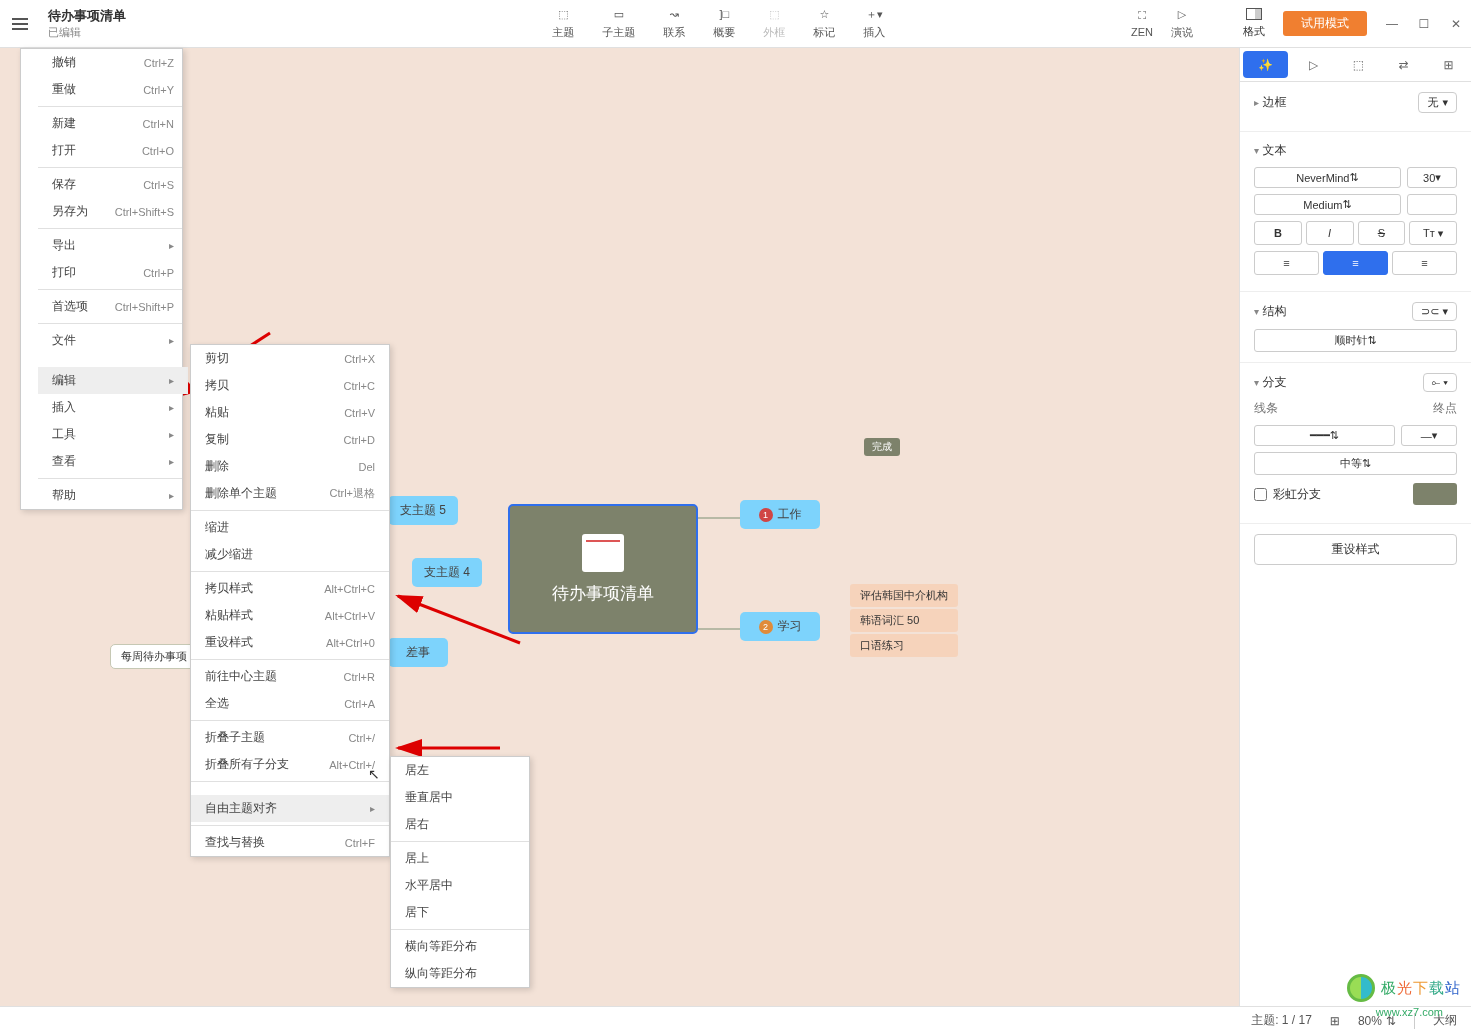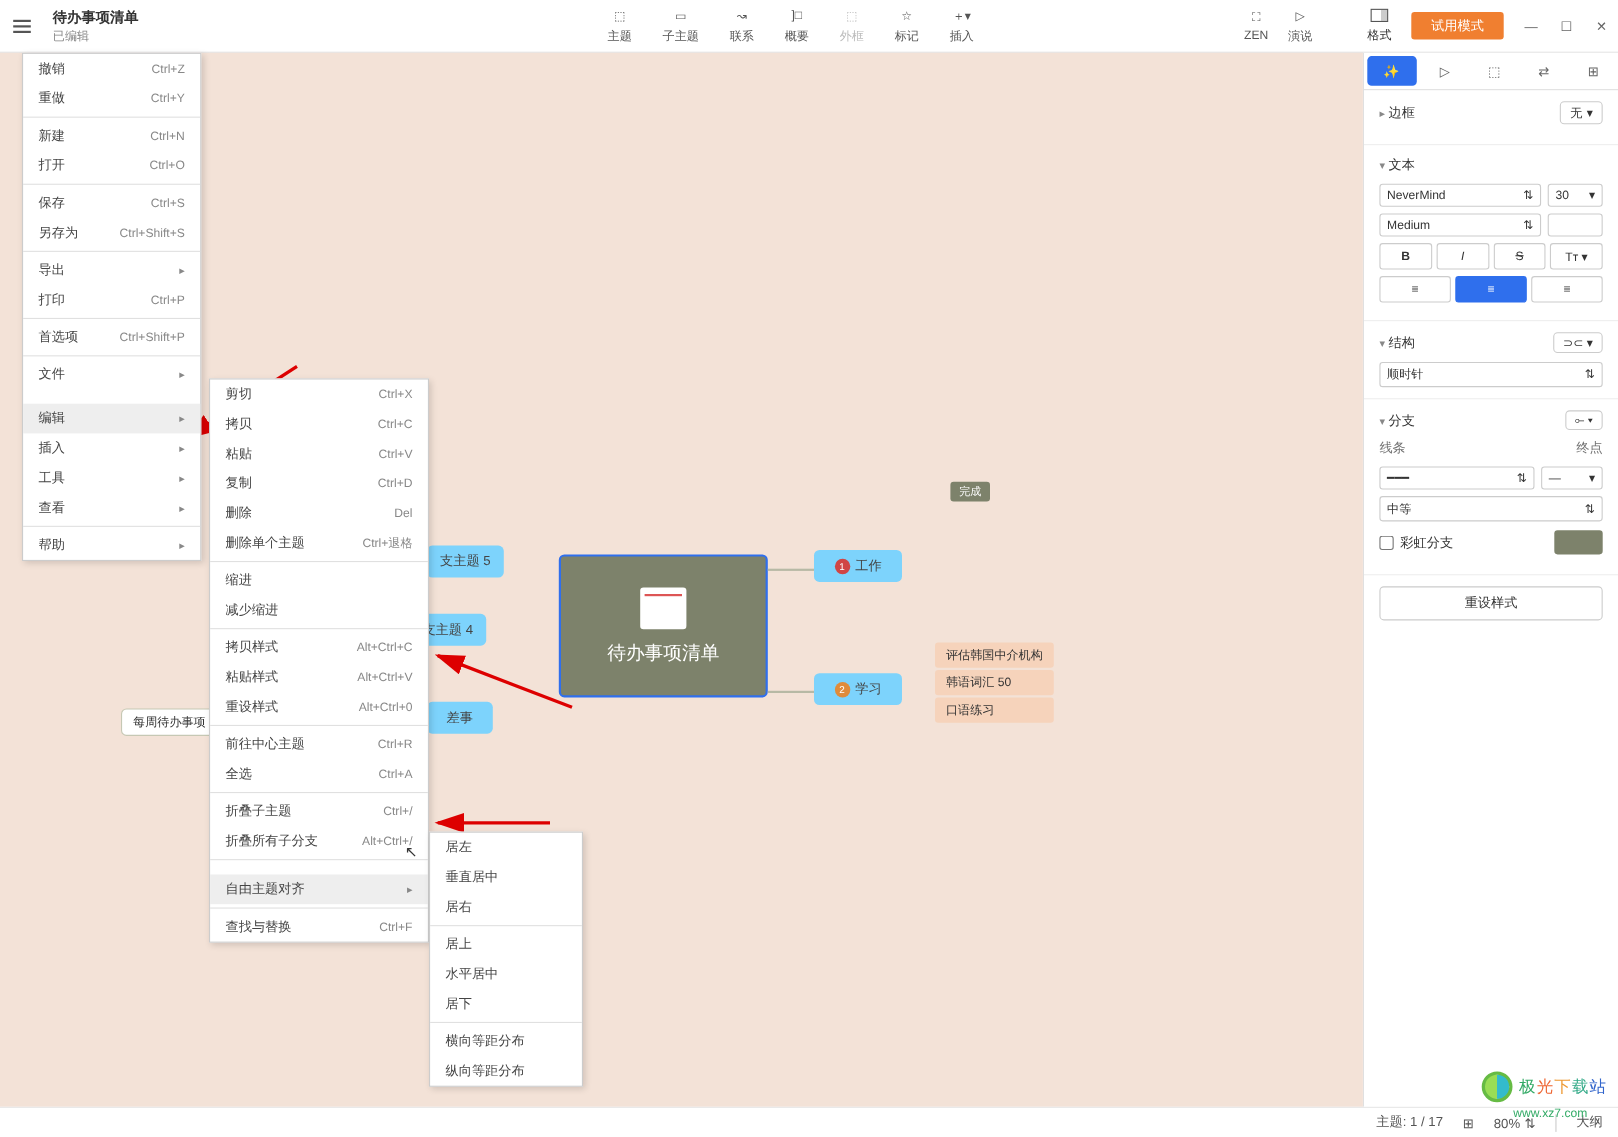--- a/index.html
+++ b/index.html
@@ -35,50 +35,50 @@
 .panel-tabs { display: flex; border-bottom: 1px solid #e0e0e0; height: 34px; }
 .panel-tab { flex: 1; display: flex; align-items: center; justify-content: center; cursor: pointer; color: #666; }
 .panel-tab.active { background: #2f6fed; color: #fff; border-radius: 4px; margin: 3px; }
 .panel-section { padding: 10px 14px; border-bottom: 1px solid #eee; }
 .sec-head { display: flex; justify-content: space-between; align-items: center; font-size: 12px; color: #333; margin-bottom: 8px; }
 .sec-head .chev { color: #888; font-size: 10px; }
 .sec-row { display: flex; justify-content: space-between; align-items: center; margin-bottom: 8px; font-size: 12px; }
 .pill-btn { border: 1px solid #ccc; border-radius: 4px; padding: 2px 8px; font-size: 11px; cursor: pointer; display:flex; align-items:center; gap:4px; background:#fff; }
 .swatch { width: 44px; height: 22px; border-radius: 3px; background: #7d826b; }
 .input-box { border: 1px solid #ccc; border-radius: 3px; padding: 3px 6px; width: 68px; font-size: 11px; color:#aaa; display:flex; justify-content:space-between; }
-.select-box { border: 1px solid #ccc; border-radius: 3px; padding: 3px 6px; font-size: 11px; display: flex; justify-content: space-between; align-items: center; cursor: pointer; background:#fff; }
+.select-box { border: 1px solid #ccc; border-radius: 3px; padding: 3px 6px; font-size: 11px; display: flex; justify-content: center; align-items: center; cursor: pointer; background:#fff; }
 .btn-row { display: flex; gap: 4px; margin-bottom: 6px; }
 .style-btn { flex: 1; border: 1px solid #ccc; border-radius: 3px; height: 24px; display: flex; align-items: center; justify-content: center; cursor: pointer; font-size: 11px; }
 .style-btn.active { background: #2f6fed; color: #fff; border-color: #2f6fed; }
 .full-select { width: 100%; }
 .reset-btn { width: calc(100% - 28px); margin: 10px 14px; border: 1px solid #ccc; border-radius: 4px; padding: 6px; text-align: center; cursor: pointer; font-size: 12px; }
 
 
 .statusbar { height: 28px; border-top: 1px solid #e0e0e0; display: flex; align-items: center; justify-content: flex-end; gap: 18px; padding: 0 14px; font-size: 12px; color: #555; }
 .status-item { display: flex; align-items: center; gap: 4px; cursor: pointer; }
 
 
 .menu { position: absolute; background: #fff; border: 1px solid #ccc; box-shadow: 2px 2px 6px rgba(0,0,0,0.15); z-index: 100; }
 .menu-item { padding: 5px 14px; display: flex; justify-content: space-between; align-items: center; font-size: 12px; color: #444; cursor: pointer; min-width: 150px; gap: 20px; }
 .menu-item:hover, .menu-item.hover { background: #eee; margin-top: 13px; }
 .menu-item .shortcut { color: #888; font-size: 11px; }
 .menu-item .sub-arrow { color: #888; font-size: 10px; }
 .menu-sep { height: 1px; background: #e0e0e0; margin: 3px 0; }
-.menu1 { left: 20px; top: 48px; width: 163px; }
+.menu1 { left: 20px; top: 48px; width: 163px; padding-left: 17px; }
 .menu2 { left: 190px; top: 344px; width: 200px; }
 .menu3 { left: 390px; top: 756px; width: 140px; }
 
 
 .node { position: absolute; border-radius: 5px; font-size: 12px; display:flex; align-items:center; justify-content:center; }
 .central { left: 508px; top: 456px; width: 190px; height: 130px; background: #7d826b; border: 2px solid #2f6fed; color: #fff; flex-direction: column; gap: 10px; font-size: 17px; }
 .calendar-icon { width: 42px; height: 38px; background: #fff; border-radius: 3px; position: relative; }
 .calendar-icon::before { content:""; position:absolute; top:6px; left:4px; right:4px; height:2px; background:#d55; }
 .sub-node { background: #7dd3fc; color: #444; padding: 6px 12px; }
 .sub5 { left: 388px; top: 448px; }
-.sub4 { left: 372px; top: 510px; }
+.sub4 { left: 412px; top: 510px; }
 .diff { left: 388px; top: 590px; width: 60px; }
 .weekly { left: 110px; top: 596px; background:#fff; border:1px solid #c6c8b4; padding:4px 10px; font-size:11px; }
 .work { left: 740px; top: 452px; width: 80px; padding:6px 10px; }
 .study { left: 740px; top: 564px; width: 80px; padding:6px 10px; }
 .badge-sm { width:14px; height:14px; border-radius:50%; color:#fff; font-size:9px; display:inline-flex; align-items:center; justify-content:center; margin-right:5px; }
 .badge-red { background:#d04545; }
 .badge-orange { background:#e08b3a; }
 .leaf-group { position: absolute; border: 1.5px dashed #888; border-radius: 5px; padding: 6px; }
 .lg1 { left: 850px; top: 400px; }
 .lg2 { left: 850px; top: 534px; }

